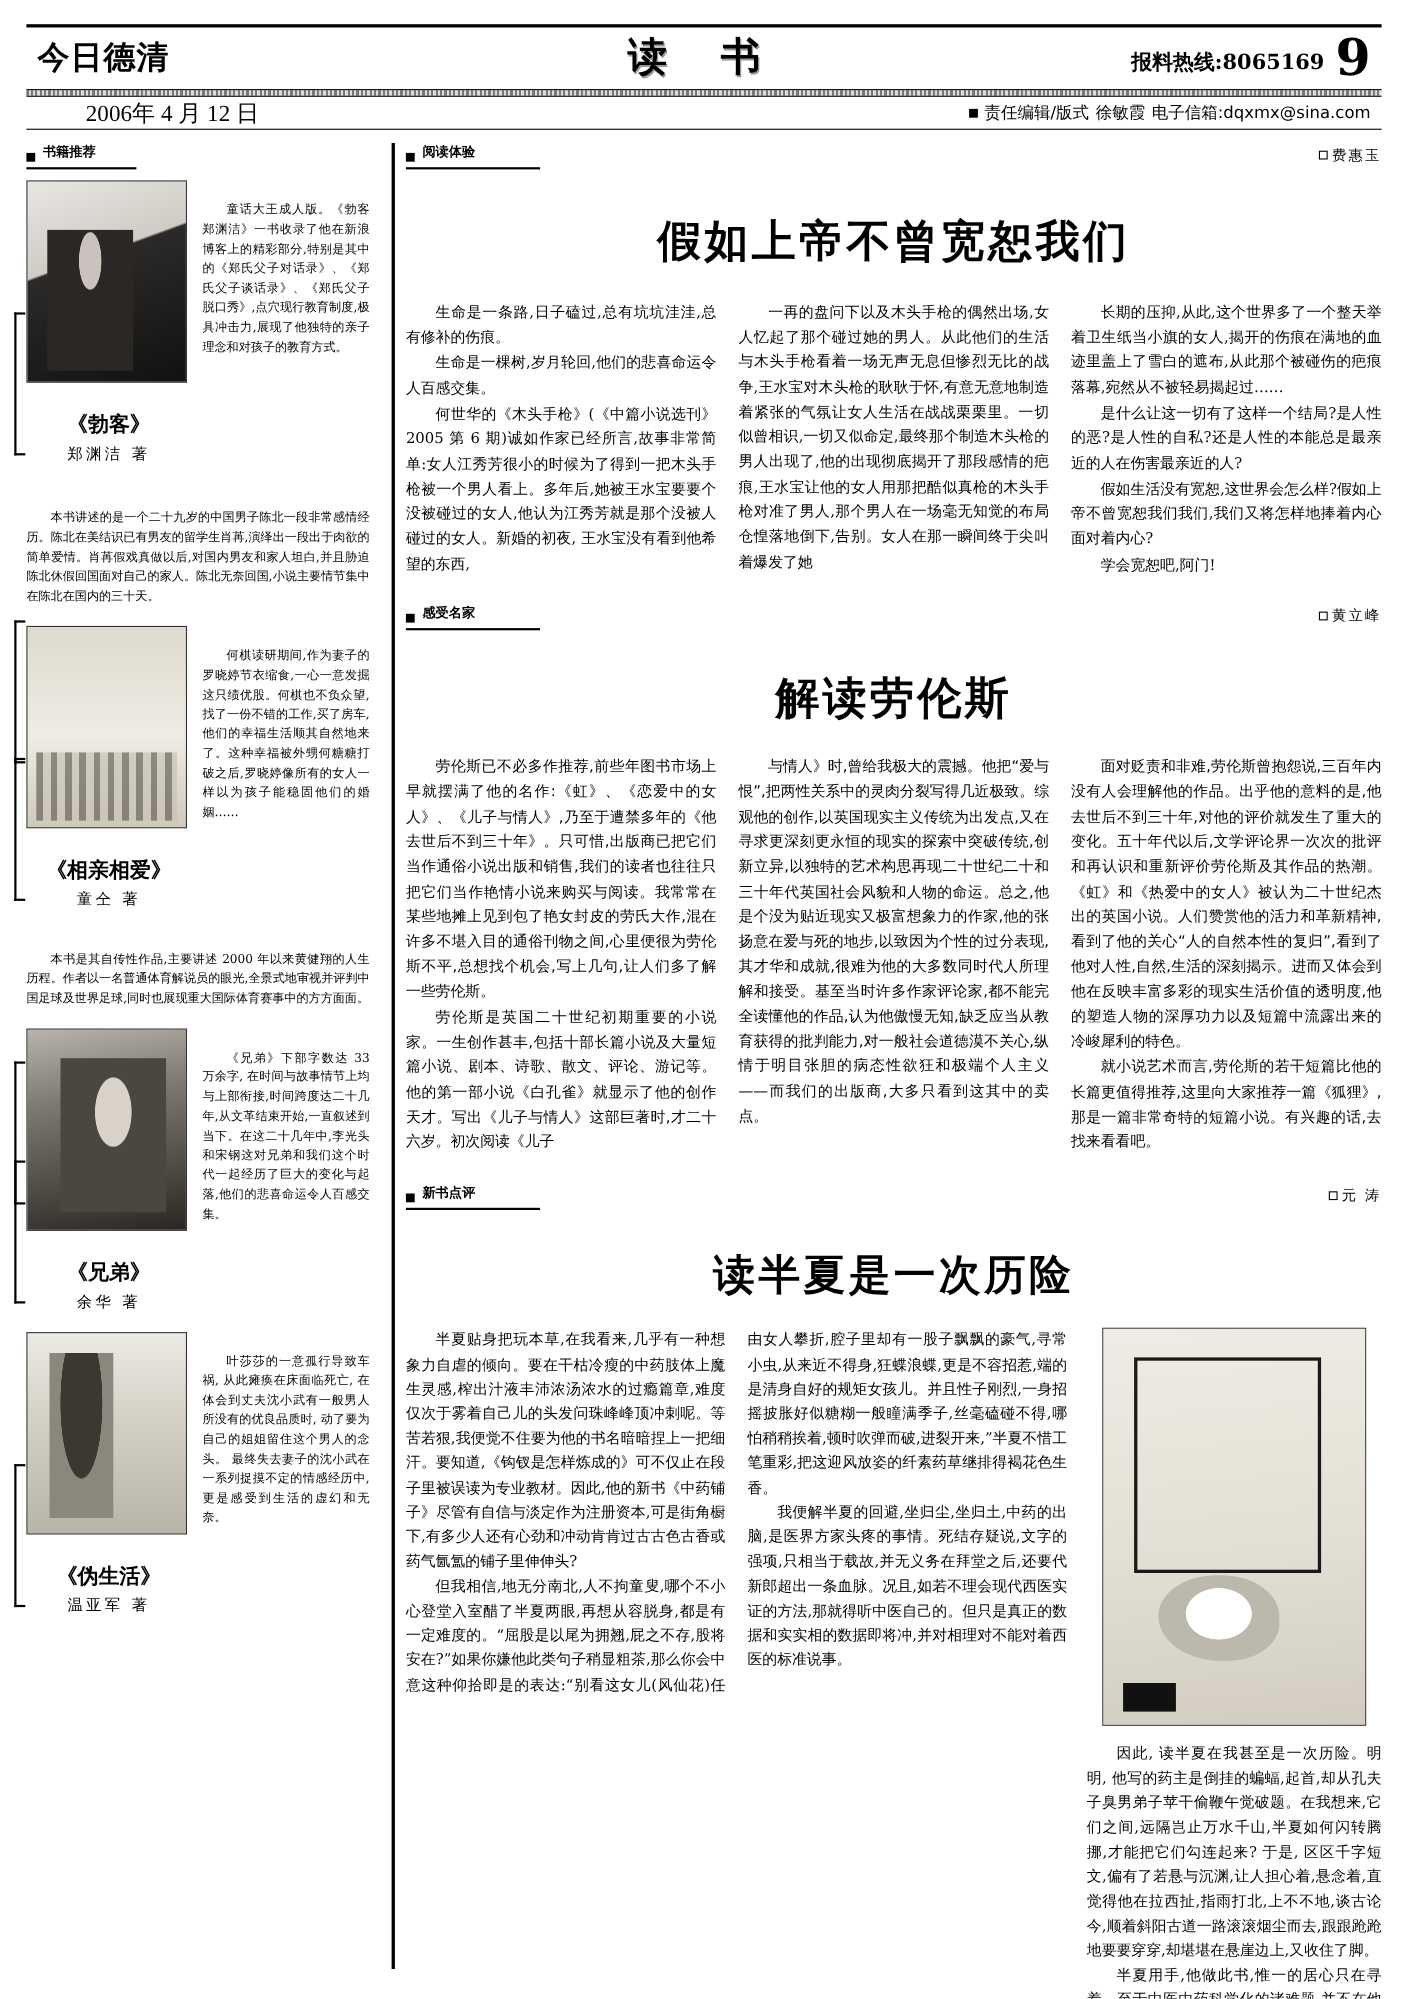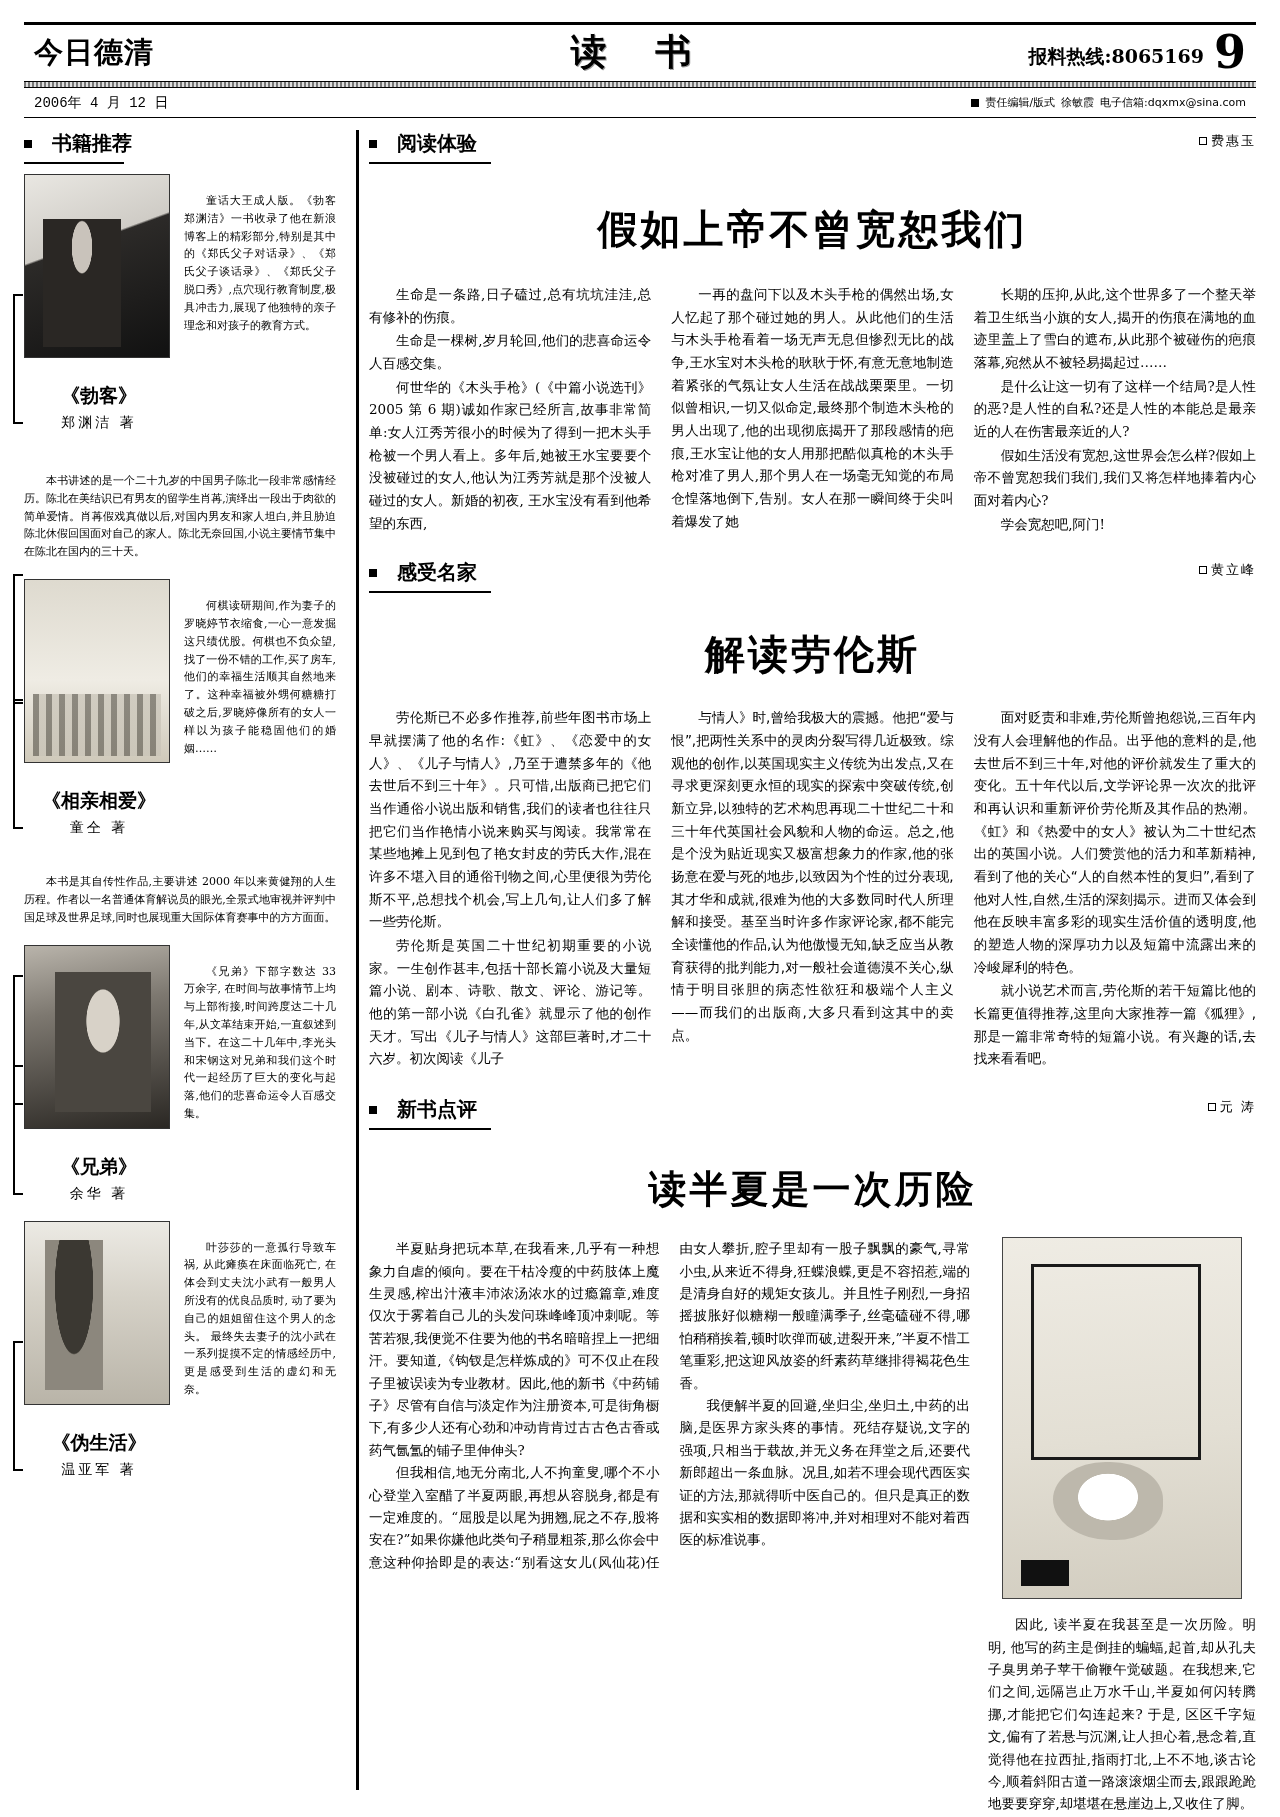--- a/index.html
+++ b/index.html
@@ -43,36 +43,36 @@
   .masthead-rule-thick {
     height: 7px;
     background: repeating-linear-gradient(90deg, #777 0 2px, #ddd 2px 4px);
     border-top: 1px solid #000; border-bottom: 1px solid #000;
   }
   .dateline-row {
     display: flex; align-items: center; justify-content: space-between;
     height: 30px; padding: 0 10px;
     border-bottom: 1px solid #000;
   }
-  .dateline { font-family: Liberation Mono, monospace; font-size: 14px; }
-  .editor-info { font-size: 11px; display: flex; align-items: center; gap: 6px; }
+  .dateline { font-family: Liberation Serif, serif; font-size: 21px; margin-left: 44px; }
+  .editor-info { font-size: 15px; display: flex; align-items: center; gap: 6px; }
   .sq { display: inline-block; width: 8px; height: 8px; background: #000; }
 
   
   .content {
     display: flex; margin-top: 12px; height: 1660px;
   }
   .sidebar { width: 322px; flex: 0 0 322px; padding-right: 10px; }
   .divider-v { width: 3px; flex: 0 0 3px; background: #000; margin: 0 10px; }
   .main { flex: 1; }
 
   
   .sec-head { margin-bottom: 8px; }
   .sec-head .lbl {
-    font-size: 20px; font-weight: 700; display: flex; align-items: center; gap: 20px;
+    font-size: 12px; font-weight: 700; display: flex; align-items: flex-end; gap: 7px;
   }
   .sec-head .rule { height: 2px; background: #000; margin-top: 5px; width: 100px; }
   .sec-head.wide .rule { width: 122px; }
 
   
   .book { display: flex; gap: 10px; margin-bottom: 16px; position: relative; }
   .book-left { width: 150px; flex: 0 0 150px; }
   .cover {
     width: 146px; height: 184px; border: 1px solid #333;
     position: relative; overflow: hidden;

